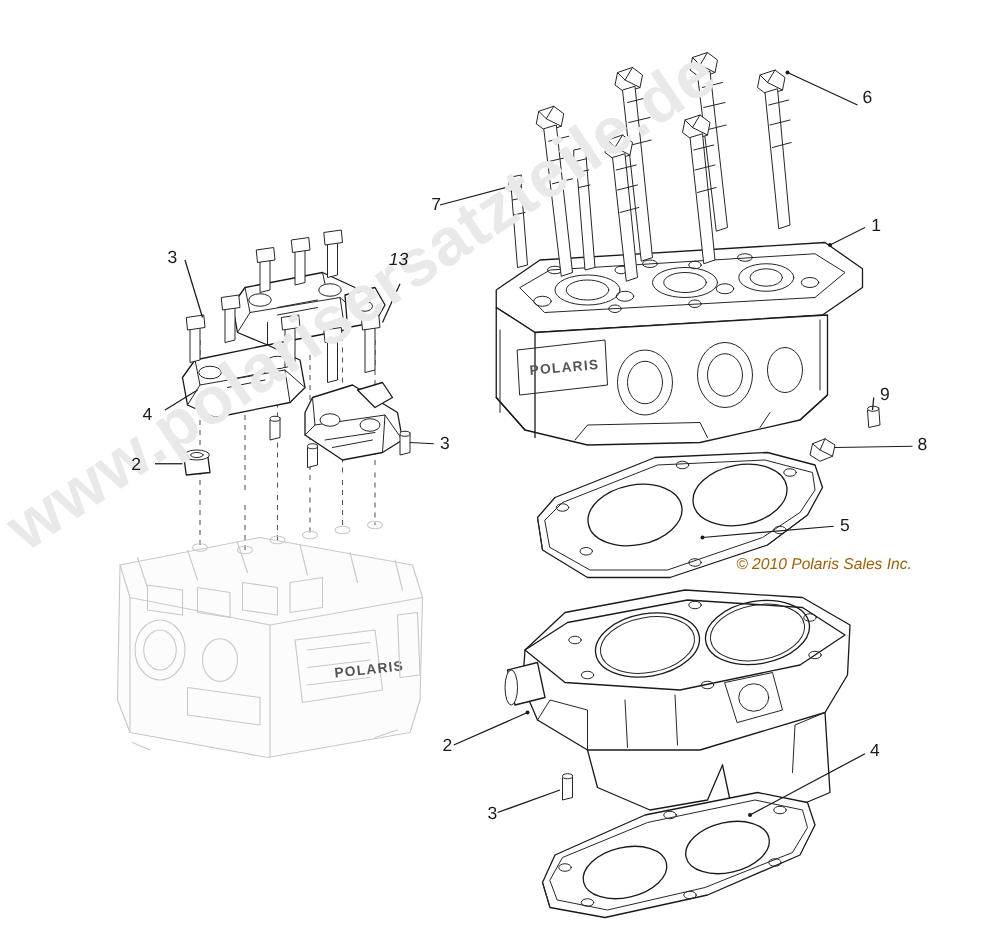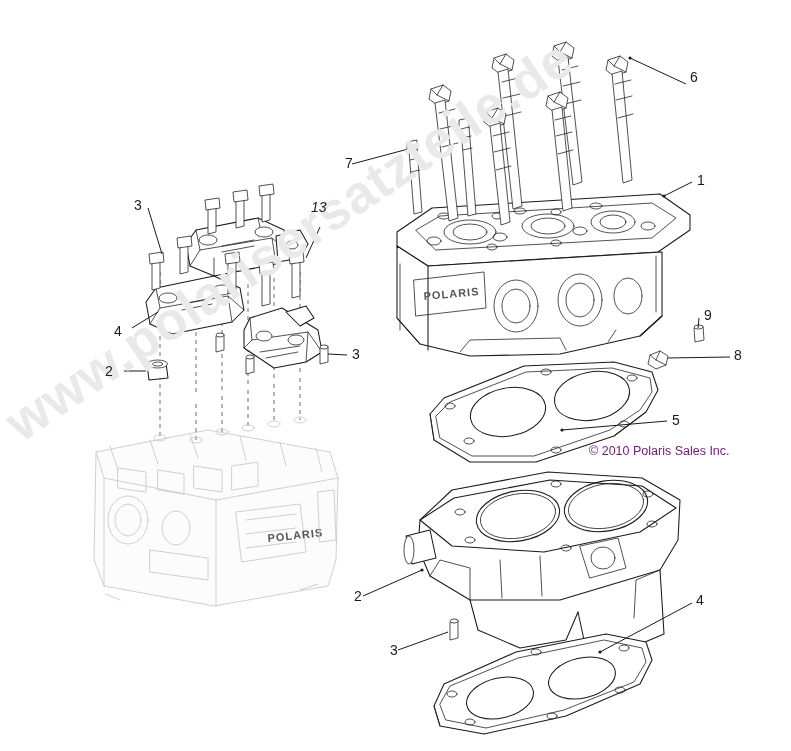--- a/index.html
+++ b/index.html
@@ -22,21 +22,22 @@
     font-family: "Liberation Sans", sans-serif;
     font-size: 14px;
     color: #1a1a1a;
     line-height: 1;
     user-select: none;
   }
   .copyright {
     position: absolute;
     font-family: "Liberation Sans", sans-serif;
     font-size: 12.5px;
-    color: #701a75;
+    color: #a16207;
+    font-style: italic;
   }
   .wm {
     position: absolute;
     font-family: "Liberation Sans", sans-serif;
     font-weight: bold;
     color: #e9e9e9;
     white-space: nowrap;
     user-select: none;
     pointer-events: none;
   }

